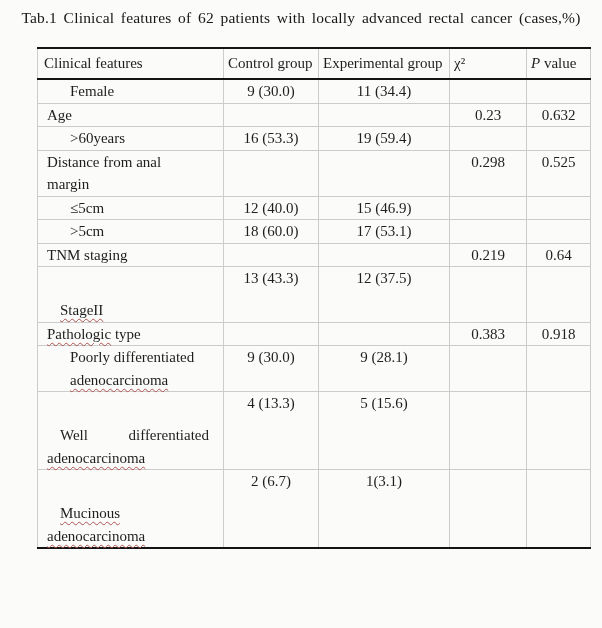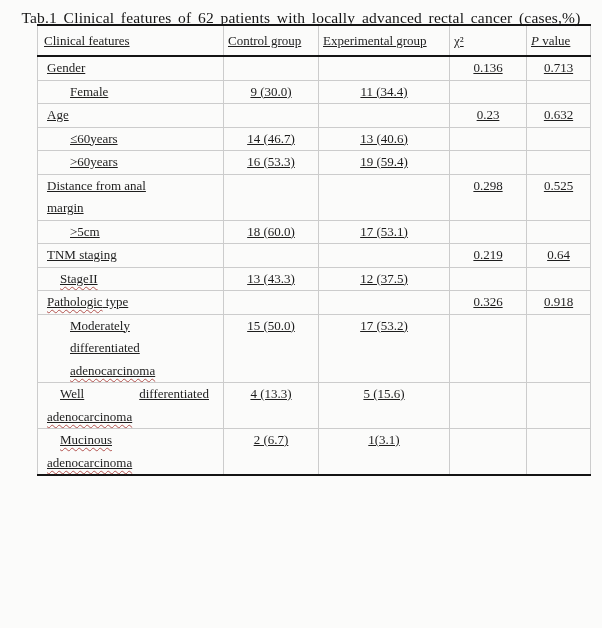--- a/index.html
+++ b/index.html
@@ -16,27 +16,26 @@
     padding-top:9px;
     text-align:center;
     font-size:15.5px;
     word-spacing:2.5px;
     letter-spacing:0.2px;
     color:#161616;
   }
 
   table.clinical {
     position:absolute;
-    left:37px; top:24px;
+    left:37px; top:47px;
     width:553px;
     border-collapse:collapse;
     table-layout:fixed;
-    font-size:13px;
+    font-size:15px;
     background:transparent;
-    text-decoration:underline;
   }
   col.c1 { width:186px; }
   col.c2 { width:95px; }
   col.c3 { width:131px; }
   col.c4 { width:77px; }
   col.c5 { width:64px; }
 
   td {
     border:1px solid #cccccc;
     vertical-align:top;
@@ -53,21 +52,21 @@
   tbody tr:last-child td { border-bottom:2.5px solid #141414; }
 
   .c-head-feature { text-align:left; padding-left:6px; }
   .c-head-center  { }
   .c-num { text-align:center; }
   .italic { font-style:italic; }
 
   .fline { white-space:nowrap; }
   .lv-section   { padding-left:5px;  }
   .lv-sub       { padding-left:28px; }
-  .lv-sub-small { padding-left:18px; }
+  .lv-sub-small { padding-left:18px;margin-top:32px; }
   .fline.justify {
     display:flex;
     justify-content:space-between;
     padding-right:10px;
     text-align:right;
   }
   .wavy {
     text-decoration:underline;
     text-decoration-style:wavy;
     text-decoration-color:#b2534f;
@@ -95,75 +94,66 @@
         <td class="c-head-feature">Clinical features</td>
         <td class="c-head-center">Control group</td>
         <td class="c-head-center">Experimental group</td>
         <td class="c-head-center">χ²</td>
         <td class="c-head-center"><span class="italic">P</span><span> value</span></td>
       </tr>
     </thead>
     <tbody>
         <tr>
       <td>
-            <div class="fline lv-section"><span>Gender</span></div>
-          </td>
-      <td class="c-num"></td>
-      <td class="c-num"></td>
-      <td class="c-num">0.136</td>
-      <td class="c-num">0.713</td>
-    </tr>
-        <tr>
-      <td>
             <div class="fline lv-sub"><span>Female</span></div>
           </td>
       <td class="c-num">9 (30.0)</td>
       <td class="c-num">11 (34.4)</td>
       <td class="c-num"></td>
       <td class="c-num"></td>
     </tr>
         <tr>
       <td>
             <div class="fline lv-section"><span>Age</span></div>
           </td>
       <td class="c-num"></td>
       <td class="c-num"></td>
       <td class="c-num">0.23</td>
       <td class="c-num">0.632</td>
     </tr>
         <tr>
       <td>
-            <div class="fline lv-sub"><span>≤60years</span></div>
-          </td>
-      <td class="c-num">14 (46.7)</td>
-      <td class="c-num">13 (40.6)</td>
-      <td class="c-num"></td>
-      <td class="c-num"></td>
-    </tr>
-        <tr>
-      <td>
             <div class="fline lv-sub"><span>&gt;60years</span></div>
           </td>
       <td class="c-num">16 (53.3)</td>
       <td class="c-num">19 (59.4)</td>
       <td class="c-num"></td>
       <td class="c-num"></td>
     </tr>
         <tr>
       <td>
             <div class="fline lv-section"><span>Distance from anal</span></div>
             <div class="fline lv-section"><span>margin</span></div>
           </td>
       <td class="c-num"></td>
       <td class="c-num"></td>
       <td class="c-num">0.298</td>
       <td class="c-num">0.525</td>
     </tr>
         <tr>
       <td>
+            <div class="fline lv-sub"><span>≤5cm</span></div>
+          </td>
+      <td class="c-num">12 (40.0)</td>
+      <td class="c-num">15 (46.9)</td>
+      <td class="c-num"></td>
+      <td class="c-num"></td>
+    </tr>
+        <tr>
+      <td>
             <div class="fline lv-sub"><span>&gt;5cm</span></div>
           </td>
       <td class="c-num">18 (60.0)</td>
       <td class="c-num">17 (53.1)</td>
       <td class="c-num"></td>
       <td class="c-num"></td>
     </tr>
         <tr>
       <td>
             <div class="fline lv-section"><span>TNM staging</span></div>
@@ -181,31 +171,30 @@
       <td class="c-num">12 (37.5)</td>
       <td class="c-num"></td>
       <td class="c-num"></td>
     </tr>
         <tr>
       <td>
             <div class="fline lv-section"><span class="wavy">Pathologic</span><span> type</span></div>
           </td>
       <td class="c-num"></td>
       <td class="c-num"></td>
-      <td class="c-num">0.326</td>
+      <td class="c-num">0.383</td>
       <td class="c-num">0.918</td>
     </tr>
         <tr>
       <td>
-            <div class="fline lv-sub"><span>Moderately</span></div>
-            <div class="fline lv-sub"><span>differentiated</span></div>
+            <div class="fline lv-sub"><span>Poorly differentiated</span></div>
             <div class="fline lv-sub"><span class="wavy">adenocarcinoma</span></div>
           </td>
-      <td class="c-num">15 (50.0)</td>
-      <td class="c-num">17 (53.2)</td>
+      <td class="c-num">9 (30.0)</td>
+      <td class="c-num">9 (28.1)</td>
       <td class="c-num"></td>
       <td class="c-num"></td>
     </tr>
         <tr>
       <td>
             <div class="fline lv-sub-small justify">
               <span>Well</span>
               <span>differentiated</span>
             </div>
             <div class="fline lv-section"><span class="wavy">adenocarcinoma</span></div>

